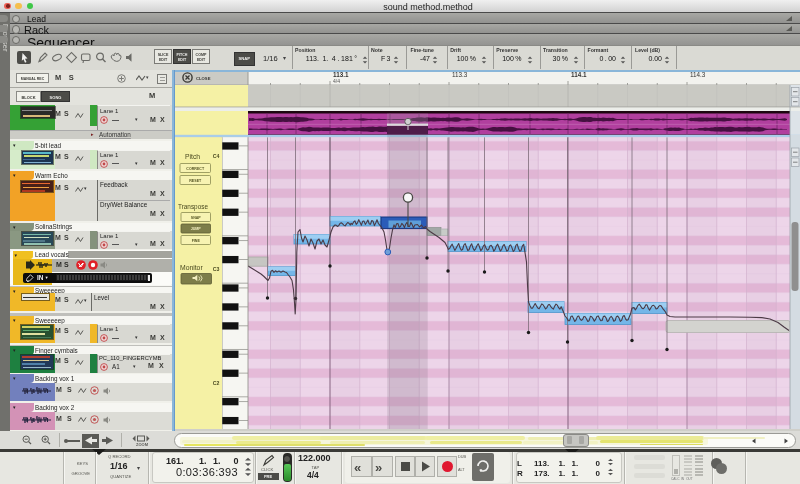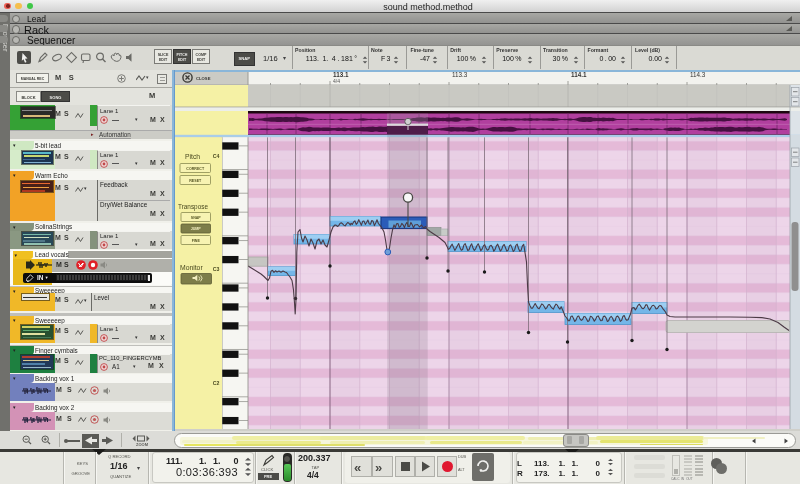--- a/index.html
+++ b/index.html
@@ -19,21 +19,21 @@
 <div class="abs" style="left:10px;top:13px;width:790px;height:9.5px;background:linear-gradient(#a8a8a4,#929290);border-bottom:1px solid #4a4a4a"></div>
 <div class="abs" style="left:11.5px;top:14.5px;width:6.5px;height:6.5px;border-radius:50%;background:#b8b8b4;border:1px solid #6a6a66"></div>
 <div class="tx" style="left:27px;top:13.5px;font-size:8.5px;color:#111">Lead</div>
 <div class="abs" style="left:0;top:14.5px;width:8px;height:7px;border-radius:0 4px 4px 0;background:#8a8a86"></div>
 <div class="abs" style="left:10px;top:23.5px;width:790px;height:9.5px;background:linear-gradient(#a8a8a4,#929290);border-bottom:1px solid #4a4a4a"></div>
 <div class="abs" style="left:11.5px;top:25.0px;width:6.5px;height:6.5px;border-radius:50%;background:#b8b8b4;border:1px solid #6a6a66"></div>
 <div class="tx" style="left:24px;top:24.0px;font-size:11px;color:#111">Rack</div>
 <div class="abs" style="left:0;top:25.0px;width:8px;height:7px;border-radius:0 4px 4px 0;background:#8a8a86"></div>
 <div class="abs" style="left:10px;top:34px;width:790px;height:11.5px;background:linear-gradient(#a8a8a4,#929290);border-bottom:1px solid #4a4a4a"></div>
 <div class="abs" style="left:11.5px;top:35.5px;width:6.5px;height:6.5px;border-radius:50%;background:#b8b8b4;border:1px solid #6a6a66"></div>
-<div class="tx" style="left:27px;top:34.5px;font-size:10px;color:#111">Sequencer</div>
+<div class="tx" style="left:27px;top:34.5px;font-size:14px;color:#111">Sequencer</div>
 <div class="abs" style="left:0;top:35.5px;width:8px;height:7px;border-radius:0 4px 4px 0;background:#8a8a86"></div>
 <div class="abs" style="left:786px;top:15.5px;width:7px;height:6px">
       <svg width="7" height="6">
         <path d="M0 5 L6 5 L6 0 Z" fill="#5a5a56"></path>
       </svg>
     </div>
 <div class="abs" style="left:786px;top:26px;width:7px;height:6px">
       <svg width="7" height="6">
         <path d="M0 5 L6 5 L6 0 Z" fill="#5a5a56"></path>
       </svg>
@@ -640,21 +640,21 @@
 <div class="abs" style="left:713px;top:452px;width:1px;height:32px;background:#f6f6f2"></div>
 <div class="abs" style="left:745px;top:452px;width:1px;height:32px;background:#b6b6b0"></div>
 <div class="abs" style="left:746px;top:452px;width:1px;height:32px;background:#f6f6f2"></div>
 <div class="tx" style="left:88px;top:461.3px;font-size:4.2px;color:#55554f;transform:translateX(-100%)">KEYS</div>
 <div class="tx" style="left:90px;top:471.3px;font-size:4.2px;color:#55554f;transform:translateX(-100%)">GROOVE</div>
 <div class="tx" style="left:108px;top:453.8px;font-size:4.2px;color:#55554f">Q RECORD</div>
 <div class="tx" style="left:110px;top:460.8px;font-size:9px;font-weight:bold;color:#222">1/16</div>
 <div class="tx" style="left:137px;top:463.5px;font-size:6px;color:#444">▾</div>
 <div class="tx" style="left:110px;top:473.8px;font-size:4.2px;color:#55554f">QUANTIZE</div>
 <div class="abs" style="left:152px;top:452px;width:102px;height:31px;background:#f2f2ec;border-radius:3px;border:1px solid #c8c8c2;box-sizing:border-box"></div>
-<div class="tx" style="left:166px;top:456.2px;font-size:9px;font-weight:bold;color:#222">111.</div>
+<div class="tx" style="left:166px;top:456.2px;font-size:9px;font-weight:bold;color:#222">161.</div>
 <div class="tx" style="left:199px;top:456.2px;font-size:9px;font-weight:bold;color:#222">1.</div>
 <div class="tx" style="left:213px;top:456.2px;font-size:9px;font-weight:bold;color:#222">1.</div>
 <div class="tx" style="left:233.5px;top:456.2px;font-size:9px;font-weight:bold;color:#222">0</div>
 <div class="tx" style="left:176px;top:466.2px;font-size:11px;font-weight:normal;color:#222;letter-spacing:0.35px">0:03:36:393</div>
 <div class="abs" style="left:244px;top:456.5px;width:8px;height:10px">
       <svg width="8" height="10">
         <path d="M1 3.6 L4 0.8 L7 3.6 Z" fill="#555"></path>
         <path d="M1 6.2 L4 9 L7 6.2 Z" fill="#555"></path>
       </svg>
     </div>
@@ -667,21 +667,21 @@
 <div class="abs" style="left:262px;top:453.5px;width:13px;height:13px">
       <svg width="13" height="13">
 <path d="M2 11 L4 6 L10 1.5 L11.5 3.5 L5.5 8.5 Z" stroke="#3a3a36" fill="none" stroke-width="1.1"></path>
       </svg>
     </div>
 <div class="tx" style="left:261px;top:467px;font-size:4.2px;color:#55554f">CLICK</div>
 <div class="abs" style="left:257.5px;top:473px;width:21px;height:6.5px;background:#4c4c48;color:#f0f0ee;font-size:4px;font-weight:bold;text-align:center;line-height:7px">PRE</div>
 <div class="abs" style="left:283px;top:452.5px;width:8.5px;height:29.5px;background:#2a2a26;border-radius:4px"></div>
 <div class="abs" style="left:284px;top:463.5px;width:6.5px;height:17.5px;background:linear-gradient(#58c858,#2a8a2a);border-radius:2px"></div>
 <div class="abs" style="left:283.2px;top:454.5px;width:8px;height:8px;border-radius:50%;background:#55554f;border:1px solid #222;box-sizing:border-box"></div>
-<div class="tx" style="left:298px;top:453.2px;font-size:9px;font-weight:bold;color:#222">200.337</div>
+<div class="tx" style="left:298px;top:453.2px;font-size:9px;font-weight:bold;color:#222">122.000</div>
 <div class="tx" style="left:311.5px;top:465px;font-size:4.2px;color:#55554f">TAP</div>
 <div class="tx" style="left:307px;top:470.2px;font-size:8.5px;font-weight:bold;color:#222">4/4</div>
 <div class="abs" style="left:345px;top:452px;width:165px;height:31px;background:#f0f0ea;border-radius:3px"></div>
 <div class="abs" style="left:351px;top:456px;width:21px;height:21px;background:#e0e0da;border:1px solid #b0b0aa;box-sizing:border-box">
       <div style="position:absolute;left:2px;top:3px;font-size:13px;font-weight:bold;color:#4a4a46">«</div>
     </div>
 <div class="abs" style="left:372px;top:456px;width:21px;height:21px;background:#e0e0da;border:1px solid #b0b0aa;box-sizing:border-box">
       <div style="position:absolute;left:2px;top:3px;font-size:13px;font-weight:bold;color:#4a4a46">»</div>
     </div>
 <div class="abs" style="left:395px;top:456px;width:20px;height:21px;background:#e0e0da;border:1px solid #b0b0aa;box-sizing:border-box">

